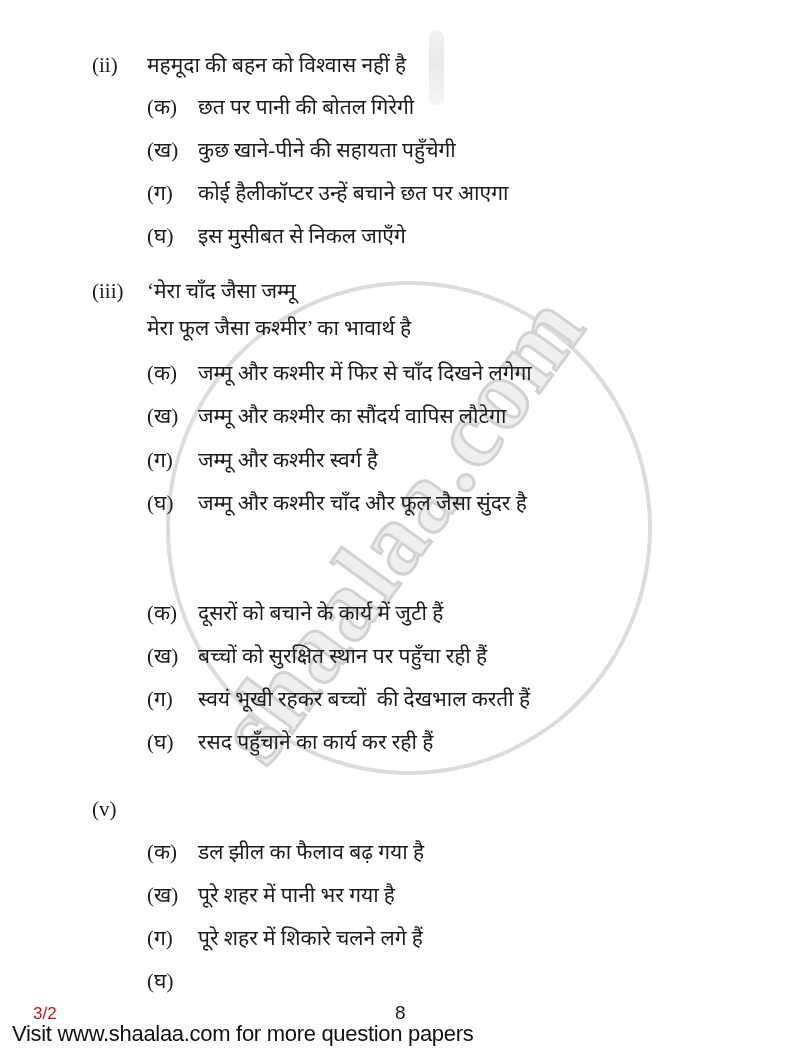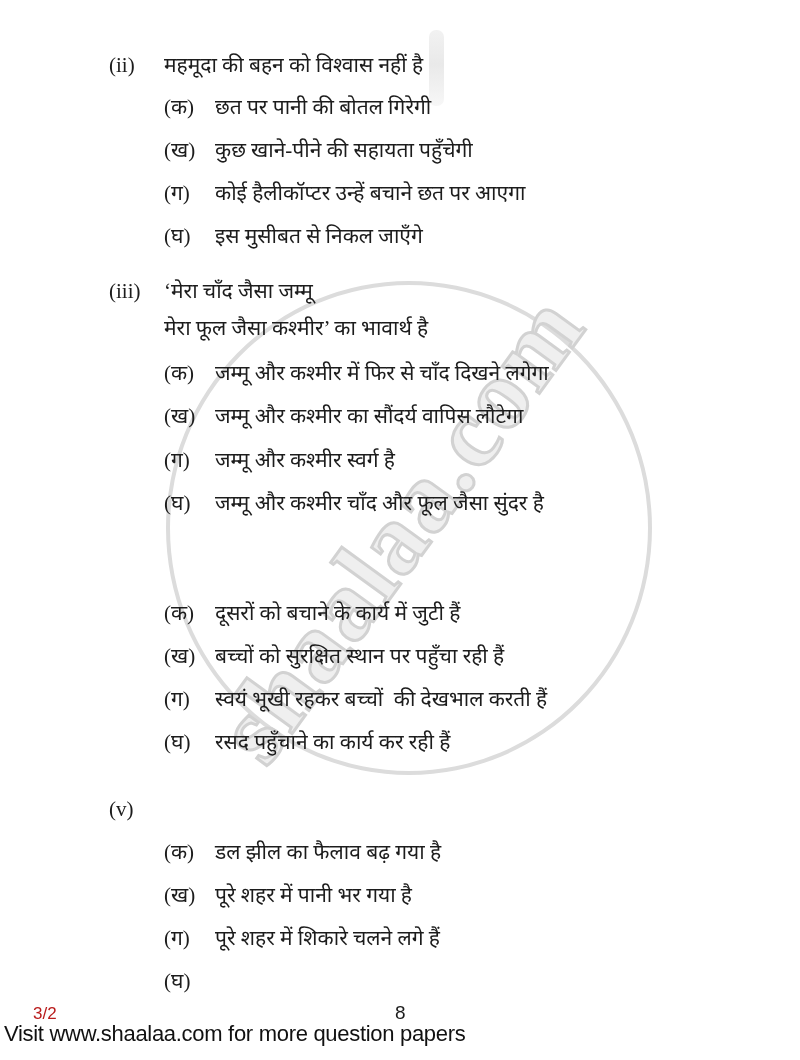--- a/index.html
+++ b/index.html
@@ -20,36 +20,36 @@
     letter-spacing:2px; white-space:nowrap;
     color:#efefef; -webkit-text-stroke:3px #d2d2d2;
   }
   .scan-smudge {
     position:absolute; left:429px; top:30px; width:15px; height:76px;
     background:linear-gradient(180deg,#f2f2f2,#e9e9e9 45%,#f7f7f7);
     border-radius:7px; z-index:0;
   }
   
   .row { position:absolute; left:0; width:780px; height:34px; z-index:1;
-         font-size:21px; line-height:30px;margin-left:17px; }
+         font-size:21px; line-height:30px; }
   .qnum   { position:absolute; left:92px;  white-space:nowrap; }
   .qtext  { position:absolute; left:147px; white-space:pre-wrap;text-align:center; }
   .olabel { position:absolute; left:147px; white-space:nowrap; }
   .otext  { position:absolute; left:198px; white-space:pre-wrap; }
   
   .footer-code {
     position:absolute; left:33px; top:1004px; z-index:1;
     font-family:"Liberation Sans", sans-serif; font-size:17px; color:#b91c1c;
   }
   .footer-page {
     position:absolute; left:395px; top:1002px; z-index:1;
     font-family:"Liberation Sans", sans-serif; font-size:19px; color:#1c1c1c;
   }
   .footer-promo {
-    position:absolute; left:4px; top:1021px; z-index:2;
+    position:absolute; left:12px; top:1021px; z-index:2;
     font-family:"Liberation Sans", sans-serif; font-size:22px;
     letter-spacing:-0.3px; color:#111111; white-space:nowrap;
   }
 </style>
 </head>
 <body>
 
 <div class="page">
 
   <div class="wm-circle"></div>

